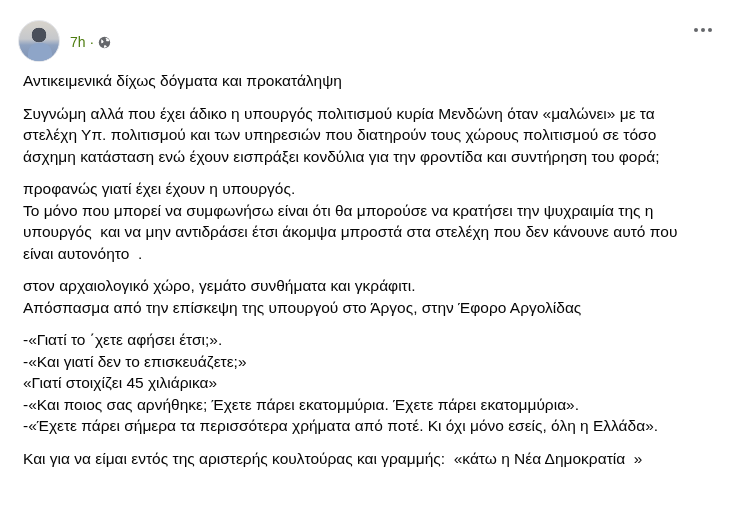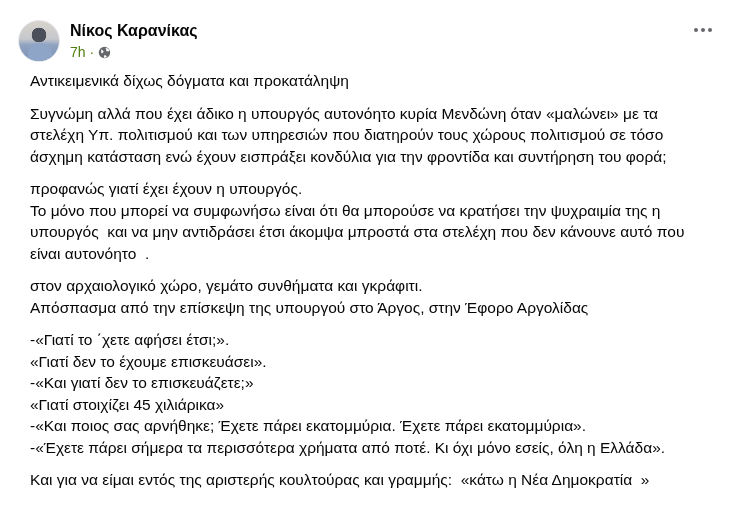--- a/index.html
+++ b/index.html
@@ -8,30 +8,29 @@
   .avatar { width:42px; height:42px; border-radius:50%; background:radial-gradient(circle at 50% 35%, #4a4f5a 0 22%, transparent 23%), linear-gradient(180deg,#d8d4cc 0%, #c6c8cc 45%, #8fa2c0 60%, #7d92b4 100%); border:1px solid #e4e6eb; box-sizing:border-box; overflow:hidden; position:relative; }
   .avatar::after { content:""; position:absolute; left:9px; top:22px; width:24px; height:22px; border-radius:10px 10px 0 0; background:#8ea5c8; }
   .meta { margin-left:10px; display:flex; flex-direction:column; }
   .author { font-weight:bold; font-size:16px; line-height:20px; color:#050505; }
   .sub { display:flex; align-items:center; font-size:14px; color:#4d7c0f; line-height:18px; margin-top:2px; }
   .dot { margin:0 4px; }
   .globe { width:13px; height:13px; }
   .more { position:absolute; right:24px; top:28px; display:flex; gap:3px; cursor:pointer; }
   .more span { width:4px; height:4px; border-radius:50%; background:#65676b; display:block; }
   .content { position:absolute; left:21px; top:70px; width:700px; font-size:15.5px; line-height:21.5px; color:#050505; }
-  .content p { margin:0 0 11px 9px; }
+  .content p { margin:0 0 11px 2px; }
   .line { display:block; white-space:pre; }
 </style>
 </head>
 <body>
 
 <div class="header">
   <div class="avatar"></div>
   <div class="meta">
-    <div class="author">Νίκος Καρανίκας</div>
     <div class="sub">
       <span>7h</span>
       <span class="dot">·</span>
       <svg class="globe" viewBox="0 0 16 16">
         <circle cx="8" cy="8" r="7" fill="#65676b"></circle>
         <path d="M4 4 q2 1 3 3 q-1 2 -3 2 z M9 2 q2 2 1 4 q2 1 4 0 q0 -3 -5 -4 z M8 11 q2 0 3 2 q-2 2 -4 1 z" fill="#fff"></path>
       </svg>
     </div>
   </div>
 </div>
@@ -40,37 +39,36 @@
   <span></span>
   <span></span>
   <span></span>
 </div>
 
 <div class="content">
   <p>
     <span class="line">Αντικειμενικά δίχως δόγματα και προκατάληψη</span>
   </p>
   <p>
-    <span class="line">Συγνώμη αλλά που έχει άδικο η υπουργός αυτονόητο κυρία Μενδώνη όταν «μαλώνει» με τα</span>
+    <span class="line">Συγνώμη αλλά που έχει άδικο η υπουργός πολιτισμού κυρία Μενδώνη όταν «μαλώνει» με τα</span>
     <span class="line">στελέχη Υπ. πολιτισμού και των υπηρεσιών που διατηρούν τους χώρους πολιτισμού σε τόσο</span>
     <span class="line">άσχημη κατάσταση ενώ έχουν εισπράξει κονδύλια για την φροντίδα και συντήρηση του φορά;</span>
   </p>
   <p>
     <span class="line">προφανώς γιατί έχει έχουν η υπουργός.</span>
     <span class="line">Το μόνο που μπορεί να συμφωνήσω είναι ότι θα μπορούσε να κρατήσει την ψυχραιμία της η</span>
     <span class="line">υπουργός  και να μην αντιδράσει έτσι άκομψα μπροστά στα στελέχη που δεν κάνουνε αυτό που</span>
     <span class="line">είναι αυτονόητο  .</span>
   </p>
   <p>
     <span class="line">στον αρχαιολογικό χώρο, γεμάτο συνθήματα και γκράφιτι.</span>
     <span class="line">Απόσπασμα από την επίσκεψη της υπουργού στο Άργος, στην Έφορο Αργολίδας</span>
   </p>
   <p>
     <span class="line">-«Γιατί το ΄χετε αφήσει έτσι;».</span>
-    <span class="line">«Γιατί δεν το έχουμε επισκευάσει».</span>
     <span class="line">-«Και γιατί δεν το επισκευάζετε;»</span>
     <span class="line">«Γιατί στοιχίζει 45 χιλιάρικα»</span>
     <span class="line">-«Και ποιος σας αρνήθηκε; Έχετε πάρει εκατομμύρια. Έχετε πάρει εκατομμύρια».</span>
     <span class="line">-«Έχετε πάρει σήμερα τα περισσότερα χρήματα από ποτέ. Κι όχι μόνο εσείς, όλη η Ελλάδα».</span>
   </p>
   <p>
     <span class="line">Και για να είμαι εντός της αριστερής κουλτούρας και γραμμής:  «κάτω η Νέα Δημοκρατία  »</span>
   </p>
 </div>
 

